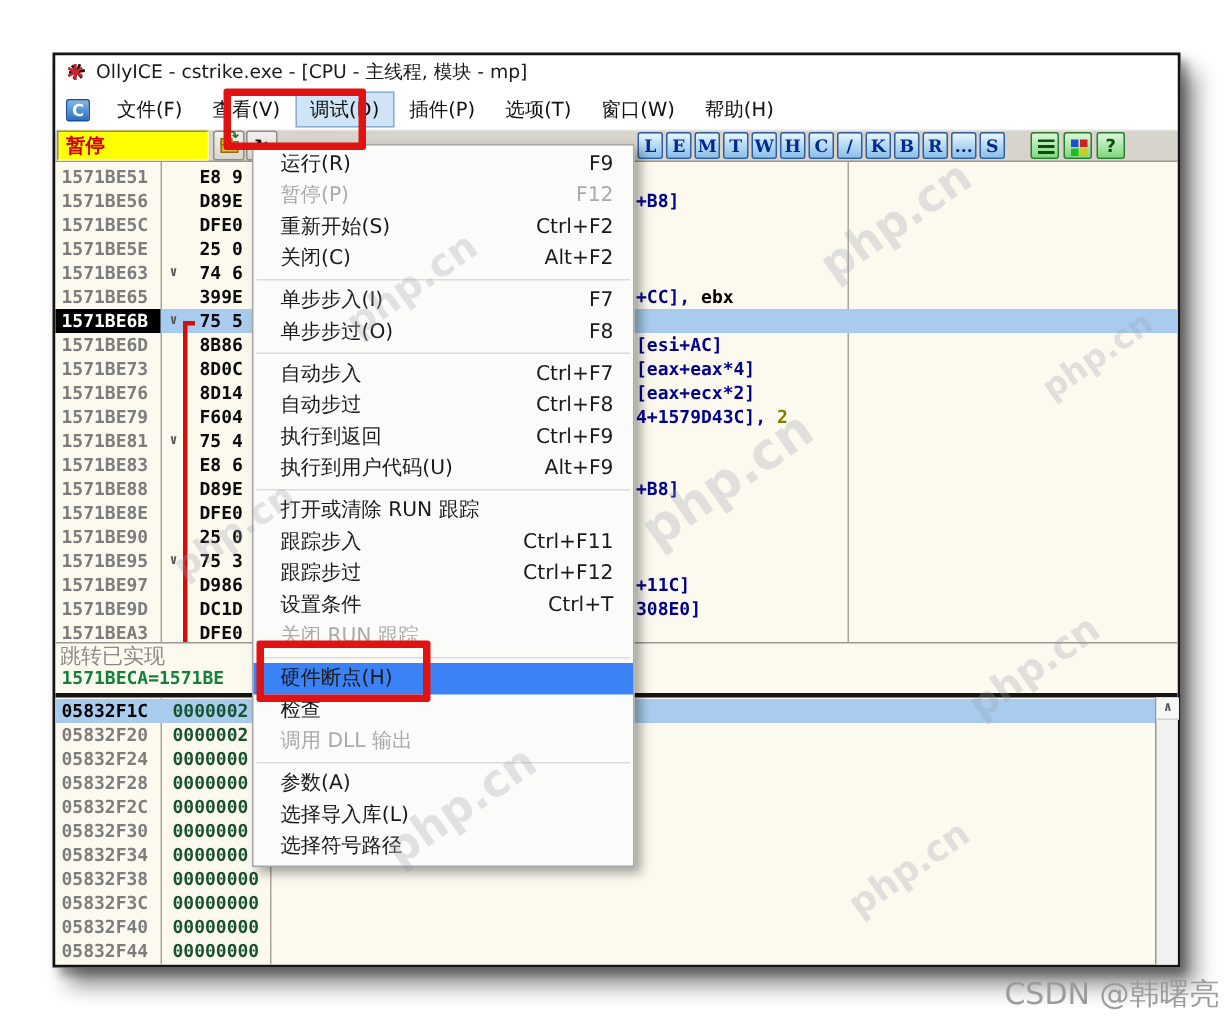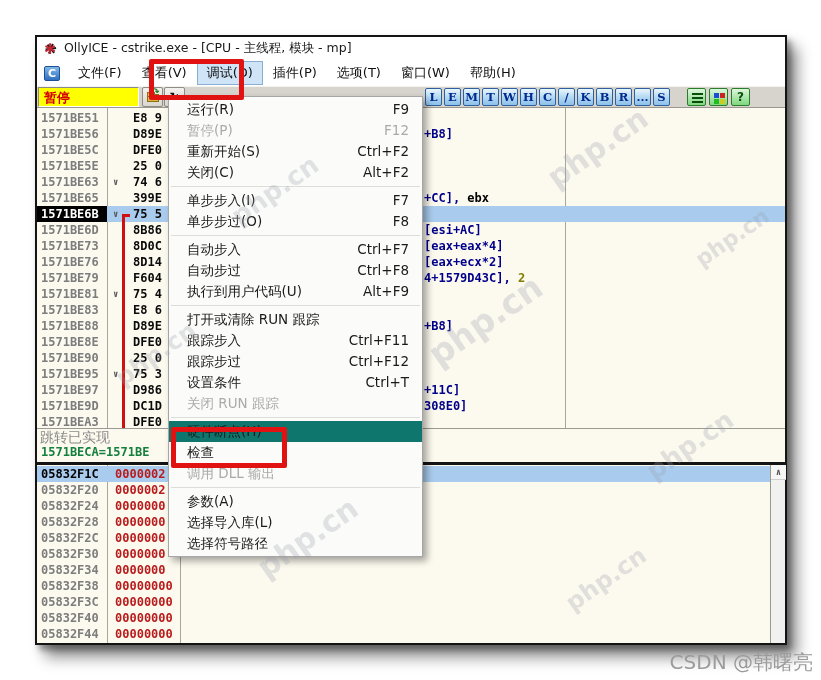--- a/index.html
+++ b/index.html
@@ -73,36 +73,36 @@
   #info-line1 { position:absolute; left:3px; top:0px; color:#8a8a8a; font-size:14px; }
   #info-line2 { position:absolute; left:4px; top:16px; color:#15803d; font-family:"DejaVu Sans Mono",monospace;
                 font-size:12px; font-weight:bold; }
 
   
   #dump { position:absolute; left:0; top:425px; width:748px; height:181px; background:#fcf9ee;
           border-top:3px solid #141414; font-family:"DejaVu Sans Mono", monospace;
           font-size:12px; font-weight:bold; }
   .mrow { position:absolute; left:0; width:733px; height:16px; line-height:16px; }
   .mrow .addr { position:absolute; left:4px; color:#7d7d7d; }
-  .mrow .val { position:absolute; left:78px; color:#b91c1c;text-align:center; }
+  .mrow .val { position:absolute; left:78px; color:#14532d;text-align:center; }
   .mrow.selected { background:#a9ccee; }
   .mrow.selected .addr { color:#000; }
   #dump-scroll { position:absolute; right:0; top:0; width:15px; height:178px; background:#f1f1f0;
                  border-left:1px solid #9a978f; }
   #dump-scroll-up { width:15px; height:15px; background:#f6f6f5; color:#555; font-size:9px;
                  text-align:center; line-height:15px; border-bottom:1px solid #cfcfcd; }
 
   
   #debug-menu { position:absolute; left:168px; top:96px; width:255px; background:#fbfbf9;
                 border:1px solid #a6a6a6; box-shadow:4px 4px 7px rgba(0,0,0,.35);
                 z-index:10; padding:2px 0; font-size:13.5px; color:#1a1a1a; }
   .dmi { position:relative; height:21px; line-height:21px; padding-left:18px; }
   .dmi .sc { position:absolute; right:13px; top:0; }
   .dmi.disabled { color:#aaaaaa; }
-  .dmi.highlighted { background:#0f766e; }
+  .dmi.highlighted { background:#3b82f6; }
   .dsep { height:1px; background:#dcdcd8; margin:3px 2px; }
 
   
   .red-rect { position:absolute; border:5px solid #e01212; border-radius:2px; z-index:20; }
   #red-rect-menu { left:149px; top:59px; width:95px; height:41px; }
   #red-rect-item { left:171px; top:427px; width:116px; height:41px; }
   #red-line { position:absolute; left:122px; top:214px; width:3px; height:214px;
               background:#d01010; z-index:6; }
   #red-line:before { content:""; position:absolute; left:0; top:0; width:8px; height:3px; background:#d01010; }
 
@@ -335,20 +335,21 @@
     <div class="dmi"><span>运行(R)</span><span class="sc">F9</span></div>
     <div class="dmi disabled"><span>暂停(P)</span><span class="sc">F12</span></div>
     <div class="dmi"><span>重新开始(S)</span><span class="sc">Ctrl+F2</span></div>
     <div class="dmi"><span>关闭(C)</span><span class="sc">Alt+F2</span></div>
     <div class="dsep"></div>
     <div class="dmi"><span>单步步入(I)</span><span class="sc">F7</span></div>
     <div class="dmi"><span>单步步过(O)</span><span class="sc">F8</span></div>
     <div class="dsep"></div>
     <div class="dmi"><span>自动步入</span><span class="sc">Ctrl+F7</span></div>
     <div class="dmi"><span>自动步过</span><span class="sc">Ctrl+F8</span></div>
+    <div class="dmi"><span>执行到返回</span><span class="sc">Ctrl+F9</span></div>
     <div class="dmi"><span>执行到用户代码(U)</span><span class="sc">Alt+F9</span></div>
     <div class="dsep"></div>
     <div class="dmi"><span>打开或清除 RUN 跟踪</span><span class="sc"></span></div>
     <div class="dmi"><span>跟踪步入</span><span class="sc">Ctrl+F11</span></div>
     <div class="dmi"><span>跟踪步过</span><span class="sc">Ctrl+F12</span></div>
     <div class="dmi"><span>设置条件</span><span class="sc">Ctrl+T</span></div>
     <div class="dmi disabled"><span>关闭 RUN 跟踪</span><span class="sc"></span></div>
     <div class="dsep"></div>
     <div class="dmi highlighted"><span>硬件断点(H)</span><span class="sc"></span></div>
     <div class="dmi"><span>检查</span><span class="sc"></span></div>

